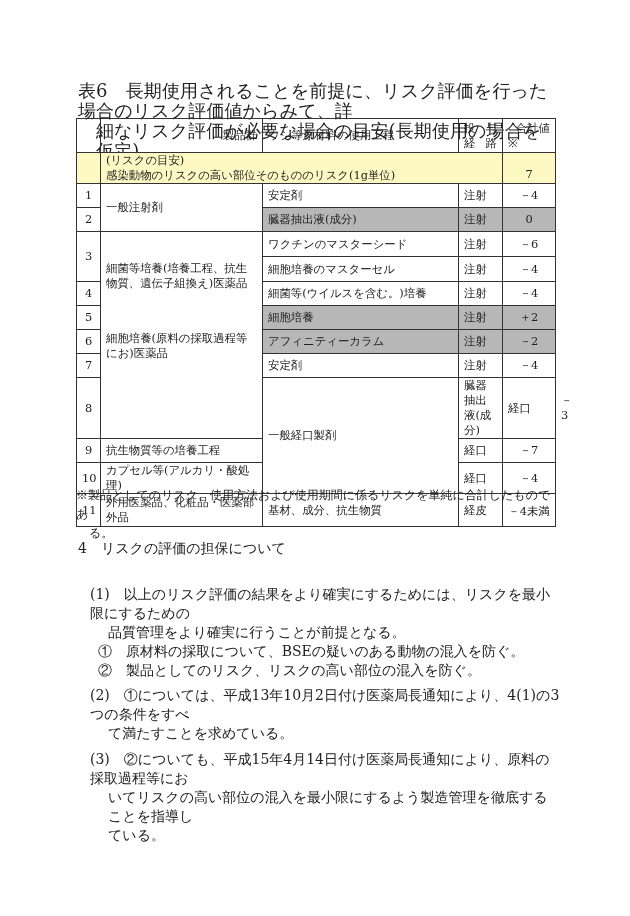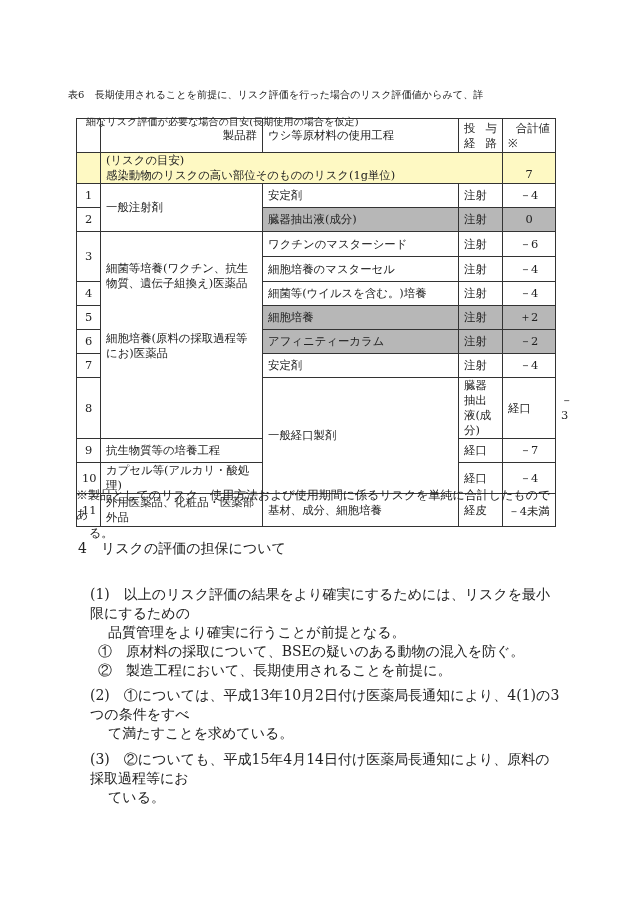--- a/index.html
+++ b/index.html
@@ -1,18 +1,18 @@
 <!DOCTYPE html>
 <html><head>
 <meta charset="utf-8">
 <style>
   html, body { margin:0; padding:0; background:#ffffff; }
   body { width:630px; height:916px; position:relative; overflow:hidden;
          font-family:"DejaVu Serif","Liberation Serif",serif; color:#222; font-size:12px; }
-  .caption { position:absolute; left:68px; top:81px; width:480px; line-height:27px; font-size:10px; letter-spacing:0.1px; }
+  .caption { position:absolute; left:78px; top:81px; width:480px; line-height:20px; font-size:18px; letter-spacing:0.1px; }
   .caption .l2 { padding-left:18px; }
   table.risk { position:absolute; left:76px; top:118px; border-collapse:collapse; table-layout:fixed; width:479px; }
   table.risk td { border:1px solid #333; padding:0 5px; font-size:11.4px; line-height:15px; vertical-align:middle; }
   td.num { text-align:center; padding:0; }
   td.val { text-align:center; }
   td.gray { background:#b7b7b7; }
   td.lgray { background:#fef9c3; }
   td.top { vertical-align:top; padding-top:3px; }
   .hdr-route { display:flex; justify-content:space-between; }
   .footnote { position:absolute; left:76px; top:486px; width:484px; line-height:19px; font-size:12px; }
@@ -76,21 +76,21 @@
   <tr style="height:24px">
     <td class="num">2</td>
     <td class="gray">臓器抽出液(成分)</td>
     <td class="gray">注射</td>
     <td class="gray val">0</td>
   </tr>
 
   <tr style="height:25px">
     <td class="num" rowspan="2">3</td>
     <td class="top" rowspan="7" style="padding-top:2px">
-      <div style="height:70px">細菌等培養(ワクチン、抗生物質、遺伝子組換え)医薬品</div>
+      <div style="height:70px">細菌等培養(培養工程、抗生物質、遺伝子組換え)医薬品</div>
       <div>細胞培養(原料の採取過程等にお)医薬品</div>
       <div style="height:50px"></div>
     </td>
     <td>ワクチンのマスターシード</td>
     <td>注射</td>
     <td class="val">－6</td>
   </tr>
 
   <tr style="height:25px">
     <td>細胞培養のマスターセル</td>
@@ -144,42 +144,43 @@
   <tr style="height:25px">
     <td class="num">10</td>
     <td>カプセル等(アルカリ・酸処理)</td>
     <td>経口</td>
     <td class="val">－4</td>
   </tr>
 
   <tr style="height:33px">
     <td class="num">11</td>
     <td class="top">外用医薬品、化粧品・医薬部外品</td>
-    <td class="top">基材、成分、細胞培養</td>
+    <td class="top">基材、成分、抗生物質</td>
     <td class="top">経皮</td>
     <td class="top val" style="padding:3px 3px 0">－4未満</td>
   </tr>
 </tbody>
   </table>
 
 <div class="footnote">
   <div>※製品としてのリスク、使用方法および使用期間に係るリスクを単純に合計したものであ</div>
   <div class="l2">る。</div>
 </div>
 
 <div class="sec" style="left:78px;top:539px">4　リスクの評価の担保について</div>
 
 <div class="sec" style="left:90px;top:585px;width:470px">
   <div>(1)　以上のリスク評価の結果をより確実にするためには、リスクを最小限にするための</div>
   <div class="indent2">品質管理をより確実に行うことが前提となる。</div>
   <div style="padding-left:8px">①　原材料の採取について、BSEの疑いのある動物の混入を防ぐ。</div>
-  <div style="padding-left:8px">②　製造工程において、長期使用されることを前提に。</div>
+  <div style="padding-left:8px">②　製品としてのリスク、リスクの高い部位の混入を防ぐ。</div>
 </div>
 
 <div class="sec" style="left:90px;top:686px;width:470px">
   <div>(2)　①については、平成13年10月2日付け医薬局長通知により、4(1)の3つの条件をすべ</div>
   <div class="indent2">て満たすことを求めている。</div>
 </div>
 
 <div class="sec" style="left:90px;top:750px;width:470px">
   <div>(3)　②についても、平成15年4月14日付け医薬局長通知により、原料の採取過程等にお</div>
+  <div class="indent2">いてリスクの高い部位の混入を最小限にするよう製造管理を徹底することを指導し</div>
   <div class="indent2">ている。</div>
 </div>
 
 </body></html>

